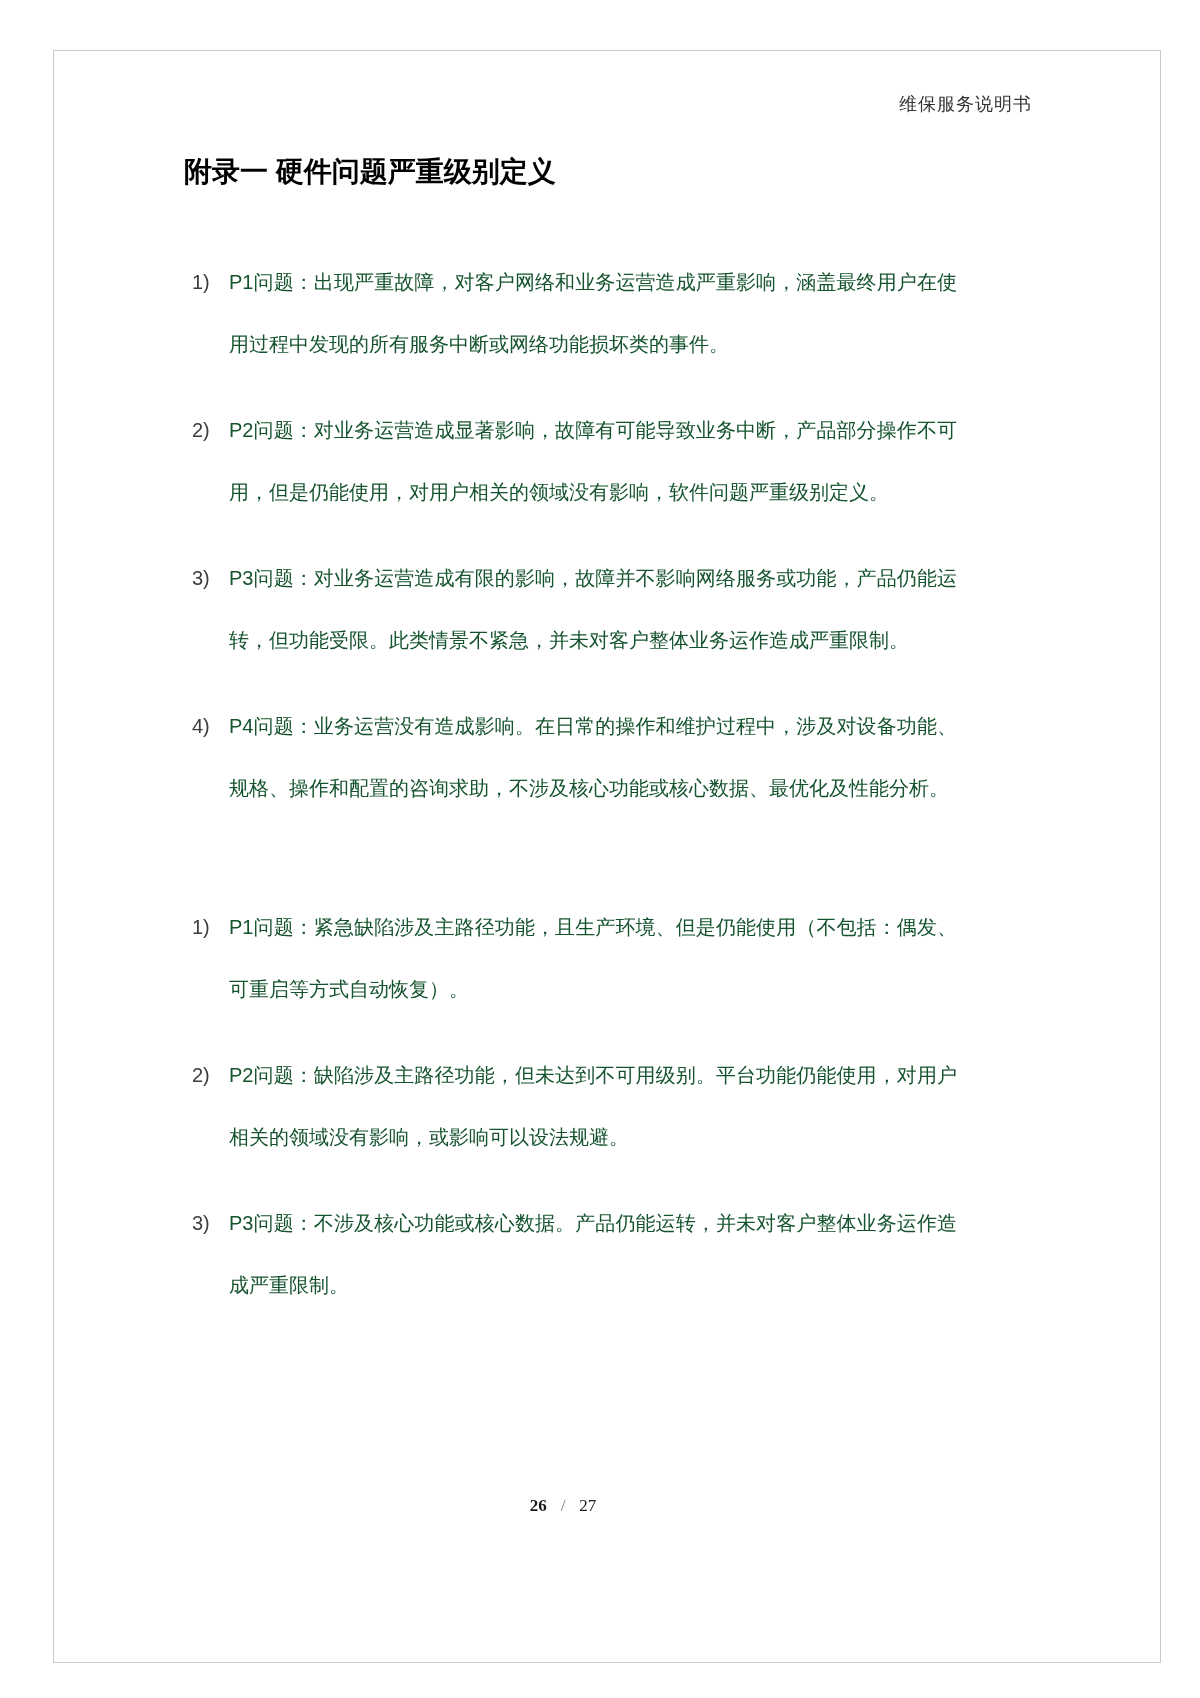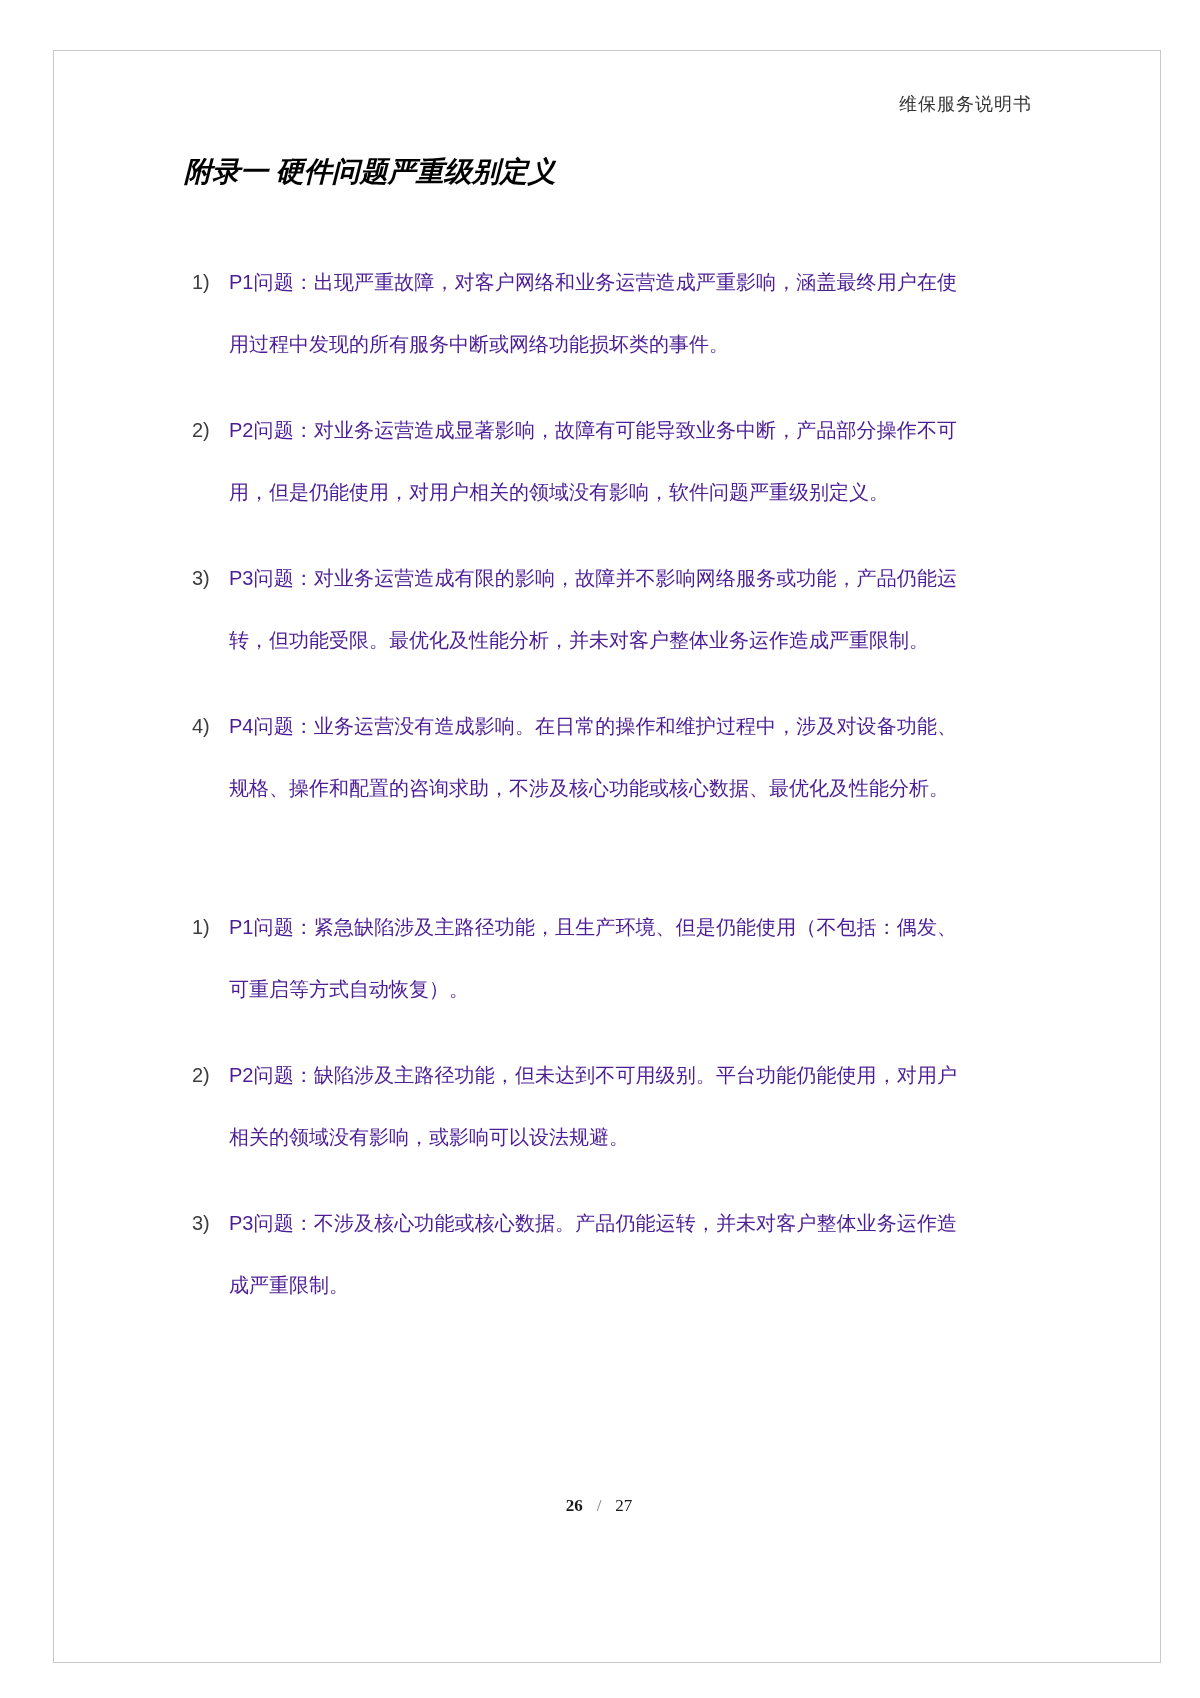--- a/index.html
+++ b/index.html
@@ -43,56 +43,55 @@
     width: 790px;
   }
 
   h1.sec-title {
     font-size: 28px;
     line-height: 36px;
     font-weight: bold;
     color: #000000;
     font-family: "Liberation Sans", "DejaVu Sans", sans-serif;
   }
-  h1.sec1 { margin-top: 138px; font-style: italic; }
+  h1.sec1 { margin-top: 138px; }
   h1.sec2 { margin-top: 152px; }
 
   .list { margin-top: 45px; }
 
   .item {
     display: flex;
     align-items: flex-start;
     margin-bottom: 8px;
   }
   .item .num {
     flex: 0 0 37px;
     font-size: 20px;
     line-height: 62px;
     color: #3d3d3d;
   }
   .item .txt {
     flex: 0 0 736px;
     width: 736px;
     font-size: 20px;
     line-height: 62px;
-    color: #4c1d95;
+    color: #14532d;
     text-align: justify;
     word-break: break-all;
   }
 
   .footer {
     position: absolute;
     top: 1484px;
     left: 0;
     width: 1110px;
     text-align: center;
     font-family: "Liberation Serif", "DejaVu Serif", serif;
     font-size: 17px;
     color: #333333;
-    margin-left: 36px;
   }
   .footer .pg-cur { font-weight: bold; color: #1a1a1a; }
   .footer .pg-sep { color: #777777; margin: 0 6px; }
   .footer .pg-total { color: #1a1a1a; }
 </style>
 </head>
 <body>
 
 <div class="page">
 
@@ -110,21 +109,21 @@
       <div class="item">
         <span class="num">1)</span>
         <div class="txt">P1问题：出现严重故障，对客户网络和业务运营造成严重影响，涵盖最终用户在使用过程中发现的所有服务中断或网络功能损坏类的事件。</div>
       </div>
       <div class="item">
         <span class="num">2)</span>
         <div class="txt">P2问题：对业务运营造成显著影响，故障有可能导致业务中断，产品部分操作不可用，但是仍能使用，对用户相关的领域没有影响，软件问题严重级别定义。</div>
       </div>
       <div class="item">
         <span class="num">3)</span>
-        <div class="txt">P3问题：对业务运营造成有限的影响，故障并不影响网络服务或功能，产品仍能运转，但功能受限。最优化及性能分析，并未对客户整体业务运作造成严重限制。</div>
+        <div class="txt">P3问题：对业务运营造成有限的影响，故障并不影响网络服务或功能，产品仍能运转，但功能受限。此类情景不紧急，并未对客户整体业务运作造成严重限制。</div>
       </div>
       <div class="item">
         <span class="num">4)</span>
         <div class="txt">P4问题：业务运营没有造成影响。在日常的操作和维护过程中，涉及对设备功能、规格、操作和配置的咨询求助，不涉及核心功能或核心数据、最优化及性能分析。</div>
       </div>
     </div>
 
 
     <div class="list">
       <div class="item">

